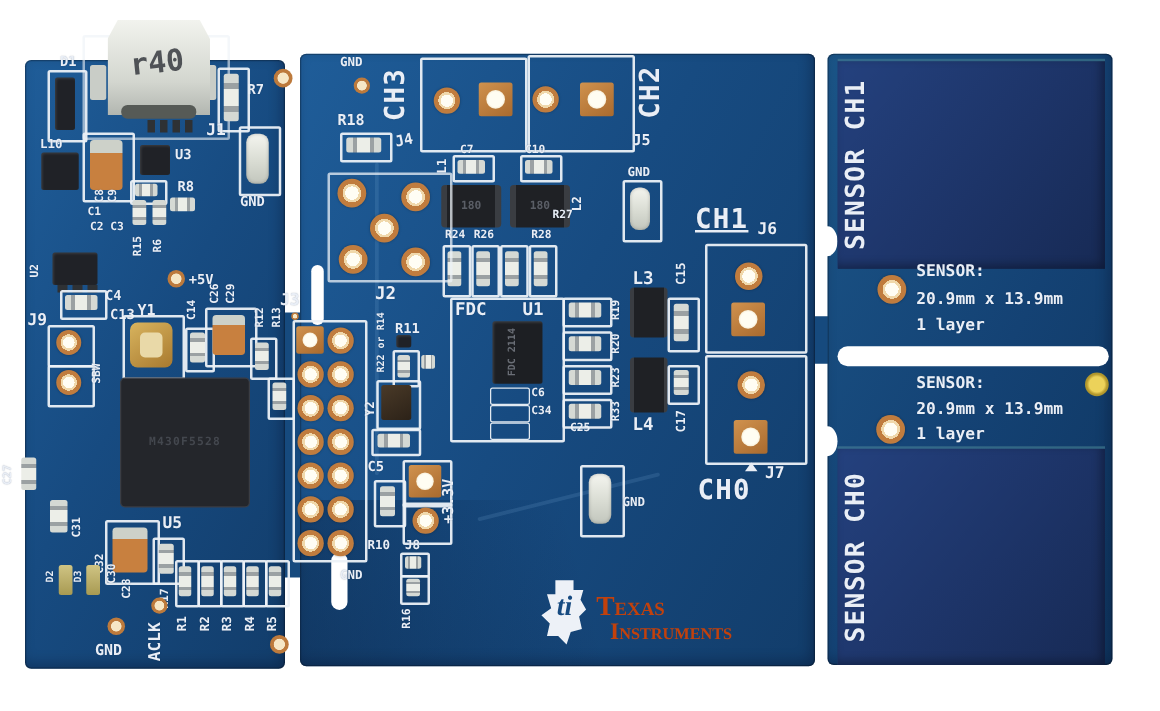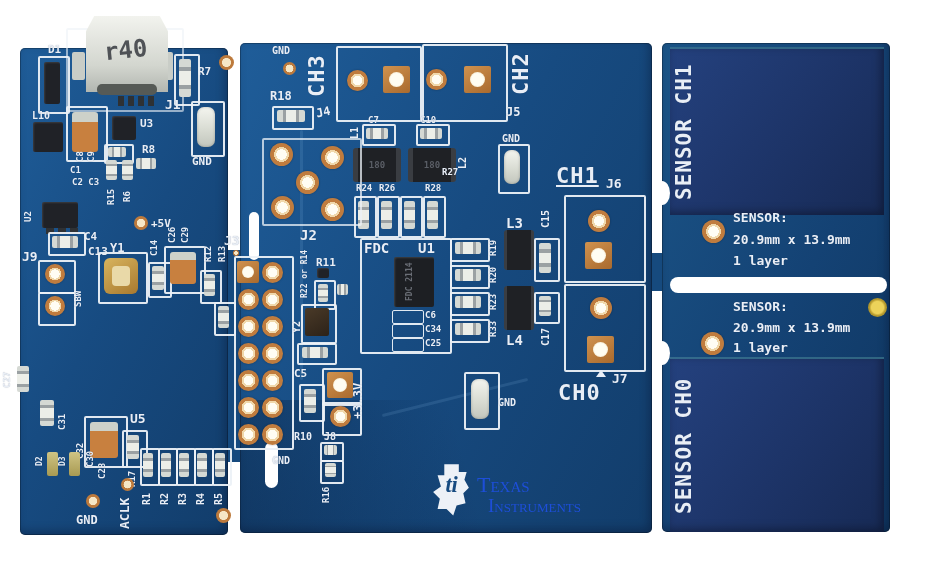--- a/index.html
+++ b/index.html
@@ -38,22 +38,22 @@
   .ind{position:absolute;background:linear-gradient(90deg,#3a3d42 0 10%,#1f2125 10% 90%,#3a3d42 90%);
        border-radius:3px;display:flex;align-items:center;justify-content:center;
        color:#5a5e66;font-weight:bold;font-size:9px;}
   .blk{position:absolute;background:#202227;border-radius:2px;box-shadow:inset 1px 1px 2px rgba(255,255,255,.12);}
   .tant{position:absolute;border-radius:3px;background:linear-gradient(180deg,#cdd1c9 0 26%,#c8803f 26%);}
   .led{position:absolute;border-radius:2px;background:linear-gradient(180deg,#cfc484,#a89a52);}
   .wsmd{position:absolute;border-radius:7px;background:linear-gradient(180deg,#f4f5ef,#d9dcd3 55%,#c2c6bd);
         box-shadow:inset 0 0 3px rgba(0,0,0,.25);}
   .chipmark{position:absolute;color:#51555d;font-size:9px;letter-spacing:1px;font-weight:bold;}
   .trace{position:absolute;background:rgba(130,180,225,.16);border-radius:2px;}
-  .brand{position:absolute;color:#1d4ed8;font-family:"Liberation Serif",serif;
-         font-variant:small-caps;font-weight:normal;line-height:1;white-space:nowrap;}
+  .brand{position:absolute;color:#c2410c;font-family:"Liberation Serif",serif;
+         font-variant:small-caps;font-weight:bold;line-height:1;white-space:nowrap;}
   .arrow{position:absolute;width:0;height:0;border-left:5px solid transparent;
          border-right:5px solid transparent;border-bottom:7px solid #e9eef6;}
 </style>
 </head>
 <body>
 
 <div id="scene">
 
   <div class="tab" style="left:222px;top:250px;width:26px;height:212px;"></div>
   <div class="tab" style="left:646px;top:253px;width:24px;height:38px;"></div>
@@ -150,20 +150,23 @@
   <div class="lbl vt t9" style="left:181px;top:222px;height:26px;">C29</div>
   <div class="wbox" style="left:164px;top:246px;width:38px;height:44px;"></div>
   <div class="tant" style="left:170px;top:252px;width:26px;height:32px;"></div>
   <div class="lbl vt t9" style="left:204px;top:240px;height:28px;">R12</div>
   <div class="lbl vt t9" style="left:218px;top:240px;height:28px;">R13</div>
   <div class="wbox" style="left:200px;top:270px;width:18px;height:30px;"></div>
   <div class="smdv" style="left:204px;top:274px;width:11px;height:22px;"></div>
   <div class="wbox" style="left:214px;top:302px;width:18px;height:30px;"></div>
   <div class="smdv" style="left:218px;top:306px;width:11px;height:22px;"></div>
 
+  <div class="ab" style="left:96px;top:302px;width:102px;height:102px;background:#24262b;border:1px solid #3a3d44;border-radius:4px;display:flex;align-items:center;justify-content:center;">
+    <span class="chipmark" style="position:static;opacity:.7;">M430F5528</span>
+  </div>
   <div class="lbl t13" style="left:130px;top:412px;">U5</div>
 
   <div class="lbl vt t9" style="left:3px;top:366px;height:28px;">C27</div>
   <div class="smdv" style="left:17px;top:366px;width:12px;height:26px;"></div>
   <div class="lbl vt t9" style="left:58px;top:408px;height:28px;">C31</div>
   <div class="smdv" style="left:40px;top:400px;width:14px;height:26px;"></div>
 
   <div class="wbox" style="left:84px;top:416px;width:40px;height:48px;"></div>
   <div class="tant" style="left:90px;top:422px;width:28px;height:36px;"></div>
   <div class="lbl vt t9" style="left:76px;top:438px;height:26px;">C32</div>
@@ -319,21 +322,21 @@
   <div class="wbox" style="left:360px;top:238px;width:88px;height:112px;"></div>
   <div class="lbl t14" style="left:364px;top:241px;">FDC</div>
   <div class="lbl t14" style="left:418px;top:241px;">U1</div>
   <div class="ab" style="left:394px;top:257px;width:40px;height:50px;background:#1d1f23;border-radius:2px;box-shadow:inset 1px 1px 2px rgba(255,255,255,.15);"></div>
   <div class="lbl vt t8" style="left:406px;top:262px;height:40px;color:#6a6e76;text-shadow:none;">FDC 2114</div>
   <div class="wbox" style="left:392px;top:310px;width:30px;height:12px;border-width:1px;"></div>
   <div class="wbox" style="left:392px;top:324px;width:30px;height:12px;border-width:1px;"></div>
   <div class="wbox" style="left:392px;top:338px;width:30px;height:12px;border-width:1px;"></div>
   <div class="lbl t9" style="left:425px;top:311px;">C6</div>
   <div class="lbl t9" style="left:425px;top:325px;">C34</div>
-  <div class="lbl t9" style="left:425px;top:339px;">C25</div>
+  <div class="lbl t9" style="left:425px;top:339px;padding-left:31px;">C25</div>
 
   <div class="wbox" style="left:450px;top:238px;width:36px;height:20px;"></div>
   <div class="smdh" style="left:455px;top:242px;width:26px;height:12px;"></div>
   <div class="wbox" style="left:450px;top:265px;width:36px;height:20px;"></div>
   <div class="smdh" style="left:455px;top:269px;width:26px;height:12px;"></div>
   <div class="wbox" style="left:450px;top:292px;width:36px;height:20px;"></div>
   <div class="smdh" style="left:455px;top:296px;width:26px;height:12px;"></div>
   <div class="wbox" style="left:450px;top:319px;width:36px;height:20px;"></div>
   <div class="smdh" style="left:455px;top:323px;width:26px;height:12px;"></div>
   <div class="lbl vt t9" style="left:489px;top:236px;height:24px;">R19</div>

